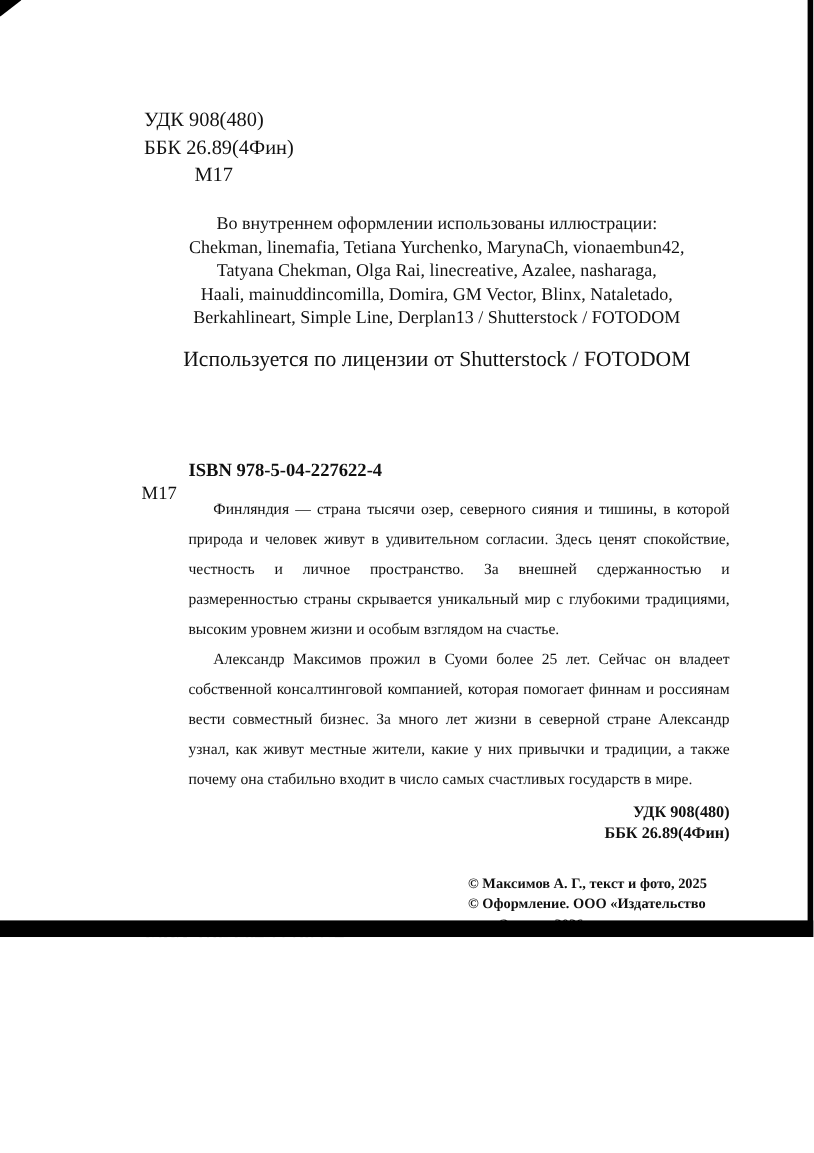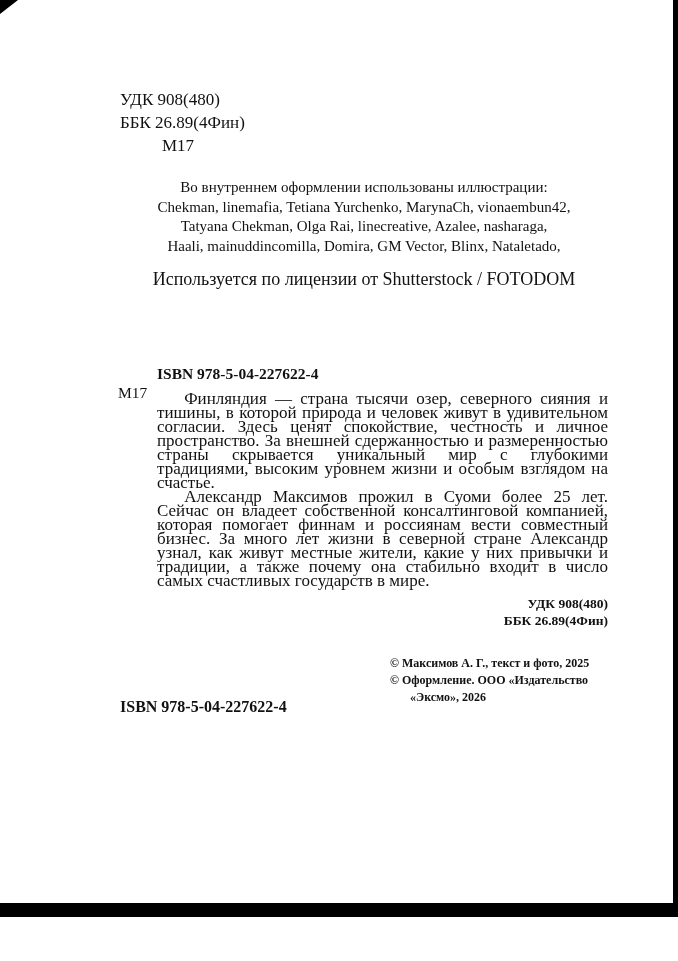--- a/index.html
+++ b/index.html
@@ -3,21 +3,21 @@
 <meta charset="utf-8">
 <style>
   html, body {
     margin: 0;
     padding: 0;
     background: #ffffff;
   }
   .page {
     position: relative;
     width: 678px;
-    height: 917px;
+    height: 781px;
     background: #ffffff;
     font-family: "Liberation Serif", "DejaVu Serif", serif;
     color: #111111;
     overflow: hidden;
     margin: 0 auto;
   }
   .content {
     position: absolute;
     left: 120px;
     right: 70px;
@@ -74,22 +74,22 @@
     font-weight: bold;
     font-size: 15.5px;
     line-height: 19px;
   }
   .catalog-isbn p { margin: 0; }
 
   
   .annotation {
     margin-top: 9px;
     margin-left: 37px;
-    font-size: 17px;
-    line-height: 14px;
+    font-size: 13px;
+    line-height: 25px;
     text-align: justify;
   }
   .annotation p {
     margin: 0;
     text-indent: 1.6em;
   }
 
   
   .codes-bottom {
     margin-top: 7px;
@@ -163,20 +163,21 @@
       <div>УДК 908(480)</div>
       <div>ББК 26.89(4Фин)</div>
       <div class="author-code">М17</div>
     </div>
 
     <div class="credits">
       <p>Во внутреннем оформлении использованы иллюстрации:</p>
       <p>Chekman, linemafia, Tetiana Yurchenko, MarynaCh, vionaembun42,</p>
       <p>Tatyana Chekman, Olga Rai, linecreative, Azalee, nasharaga,</p>
       <p>Haali, mainuddincomilla, Domira, GM Vector, Blinx, Nataletado,</p>
+      <p>Berkahlineart, Simple Line, Derplan13 / Shutterstock / FOTODOM</p>
     </div>
 
     <div class="license-line">Используется по лицензии от Shutterstock / FOTODOM</div>
 
     <div class="catalog">
       <span class="catalog-code">М17</span>
     </div>
 
     <div class="catalog-isbn">
       <p>ISBN 978-5-04-227622-4</p>

